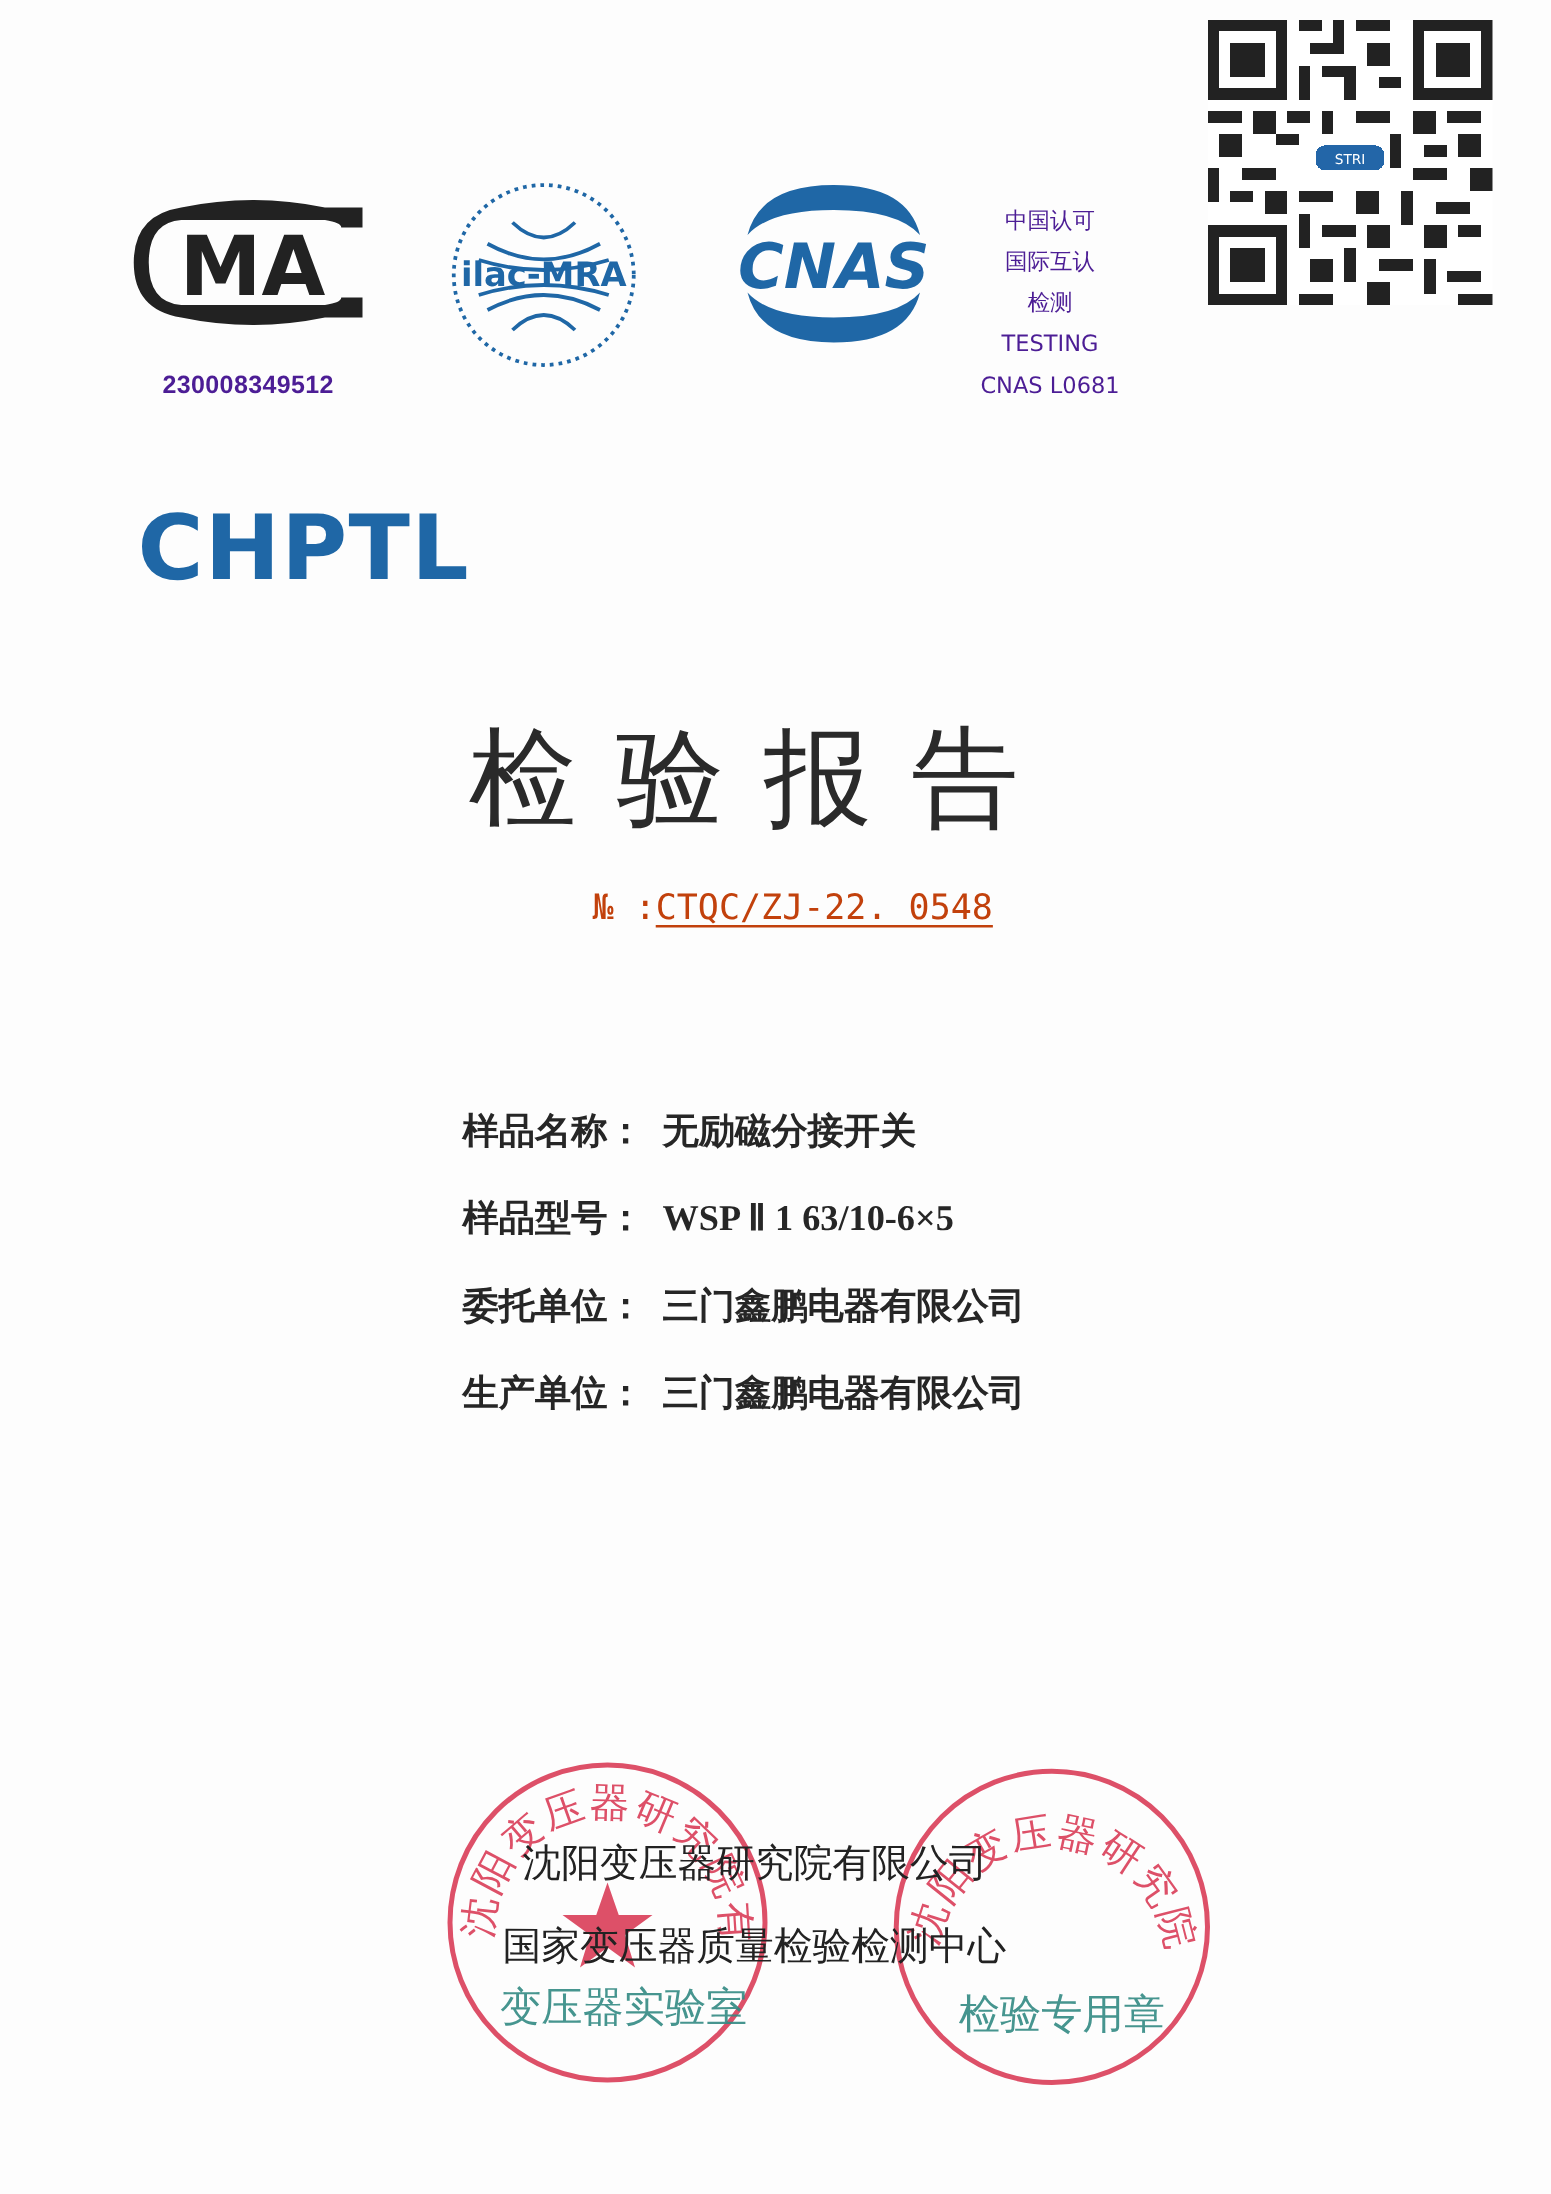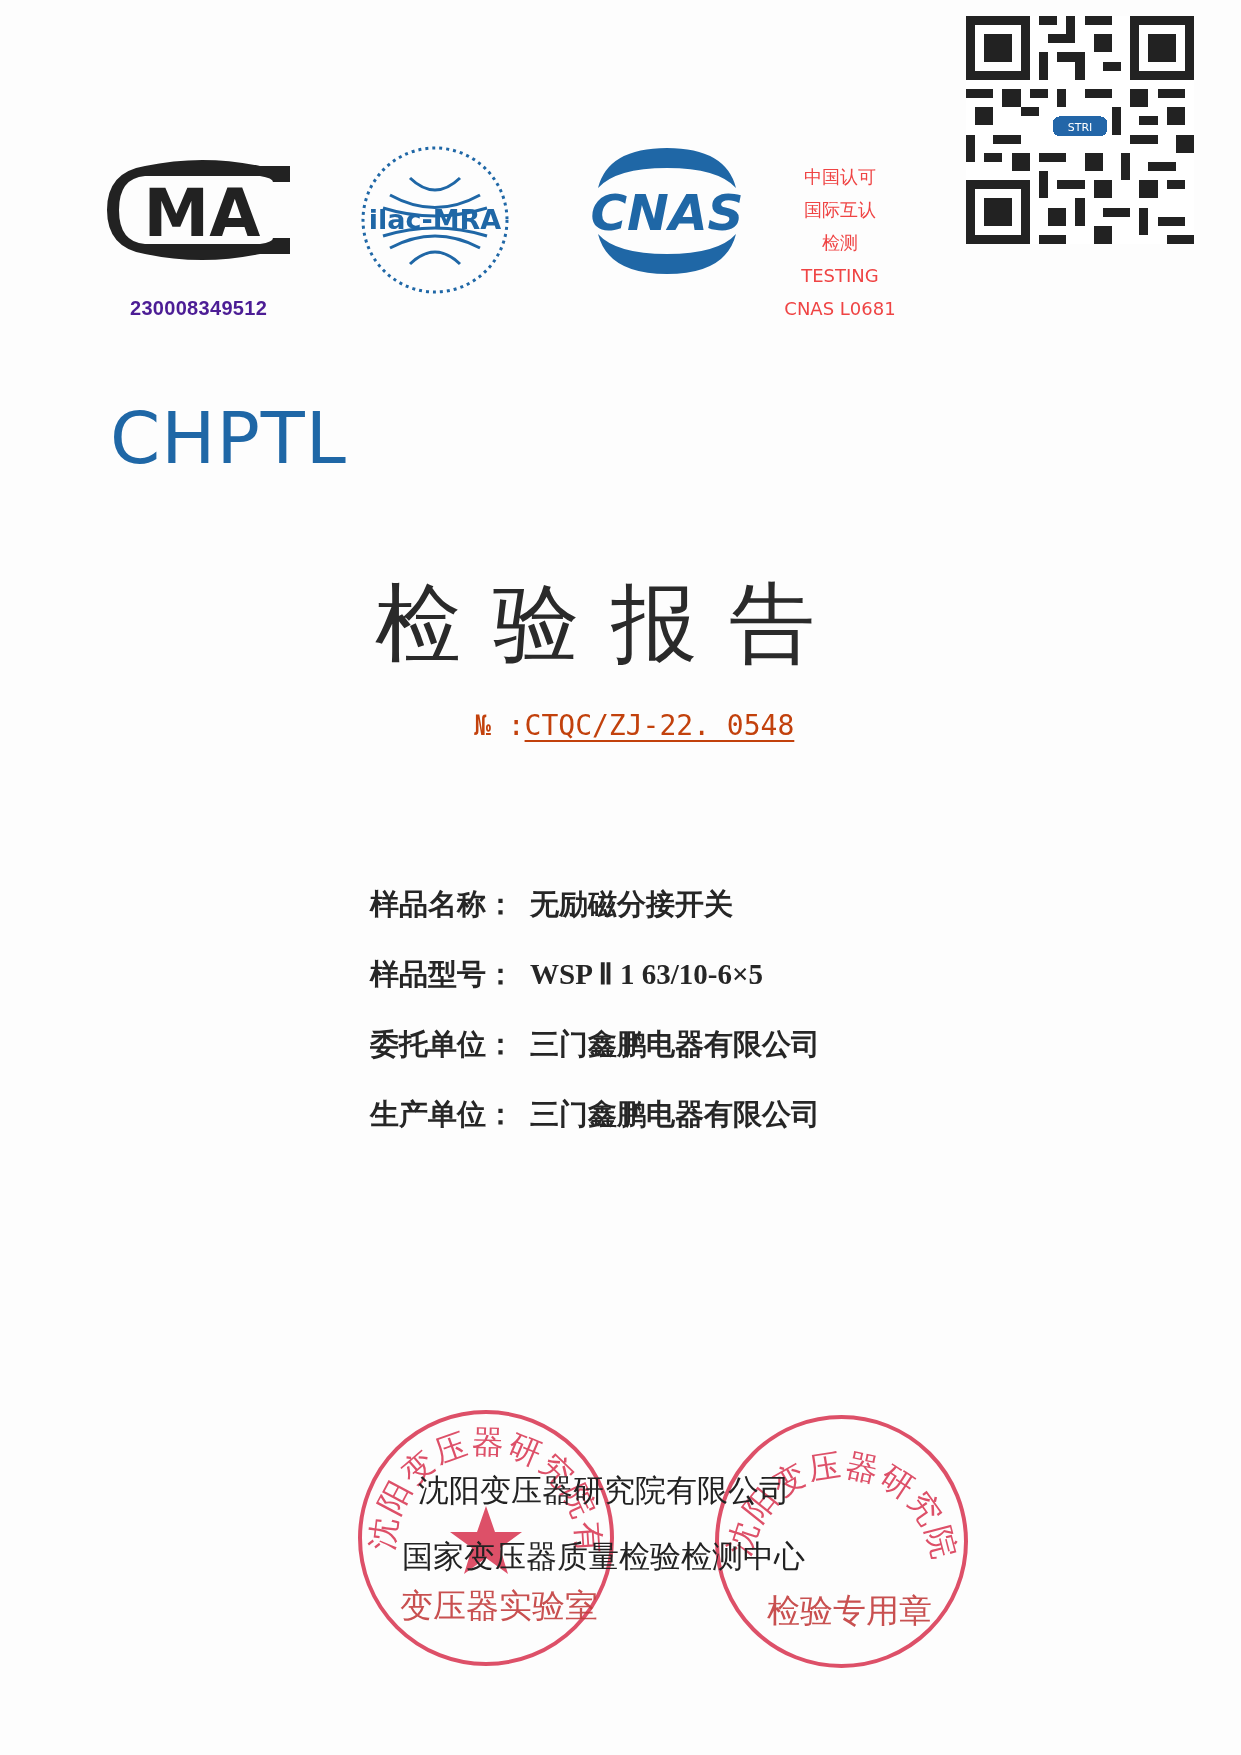--- a/index.html
+++ b/index.html
@@ -13,47 +13,47 @@
 
   
   .cma { left: 105px; top: 160px; width: 195px; height: 100px; }
   .cma-number { left: 130px; top: 297px; font-family: "Liberation Sans", sans-serif; font-weight: bold; font-size: 20px; color: #4c1d95; letter-spacing: 0.3px; }
 
   
   .ilac { left: 355px; top: 140px; width: 160px; height: 160px; }
 
   
   .cnas { left: 578px; top: 146px; width: 178px; height: 130px; }
-  .cnas-text { left: 775px; top: 160px; width: 130px; text-align: center; font-size: 18px; line-height: 33px; color: #ef4444; font-family: "DejaVu Sans", sans-serif; }
+  .cnas-text { left: 775px; top: 160px; width: 130px; text-align: center; font-size: 18px; line-height: 33px; color: #4c1d95; font-family: "DejaVu Sans", sans-serif; }
 
   
   .qr { left: 966px; top: 16px; width: 228px; height: 228px; }
 
   
-  .chptl { left: 110px; top: 402px; font-family: "DejaVu Sans", sans-serif; font-weight: normal; font-size: 72px; color: #1f67a6; letter-spacing: 1px; line-height: 1; }
+  .chptl { left: 110px; top: 402px; font-family: "DejaVu Sans", sans-serif; font-weight: bold; font-size: 72px; color: #1f67a6; letter-spacing: 1px; line-height: 1; }
 
   
   .title { left: 375px; top: 580px; width: 520px; font-size: 86px; font-family: "DejaVu Sans", sans-serif; color: #2a2a2a; letter-spacing: 32px; line-height: 1; white-space: nowrap; }
 
   
   .report-no { left: 474px; top: 712px; font-family: "DejaVu Sans Mono", "Liberation Mono", monospace; font-size: 28px; color: #c2410c; line-height: 1; }
   .report-no .val { text-decoration: underline; text-underline-offset: 5px; text-decoration-thickness: 2px; }
 
   
   .fields { left: 370px; top: 885px; }
   .field-row { height: 70px; display: flex; align-items: baseline; font-size: 29px; font-weight: bold; color: #262626; font-family: Liberation Serif, serif; white-space: nowrap; }
   .field-row .label { width: 160px; }
   .field-row .value { margin-left: 0; }
 
   
   .stamp { border: 4px solid #d8324f; border-radius: 50%; opacity: 0.85; }
   .stamp1 { left: 358px; top: 1410px; width: 248px; height: 248px; }
   .stamp2 { left: 715px; top: 1415px; width: 245px; height: 245px; }
   .stamp-svg { position: absolute; left: 0; top: 0; width: 100%; height: 100%; overflow: visible; }
-  .stamp-inner-text { position: absolute; color: #b91c1c; font-family: "DejaVu Serif", serif; font-size: 33px; white-space: nowrap; opacity: 0.9; }
+  .stamp-inner-text { position: absolute; color: #0f766e; font-family: "DejaVu Serif", serif; font-size: 33px; white-space: nowrap; opacity: 0.9; }
 
   .org { color: #222; font-size: 31px; font-family: "DejaVu Sans", sans-serif; white-space: nowrap; }
   .org1 { left: 418px; top: 1470px; }
   .org2 { left: 402px; top: 1536px; }
 </style>
 </head>
 <body>
 
 <div class="abs cma">
   <svg width="195" height="100" viewBox="0 0 195 100">

